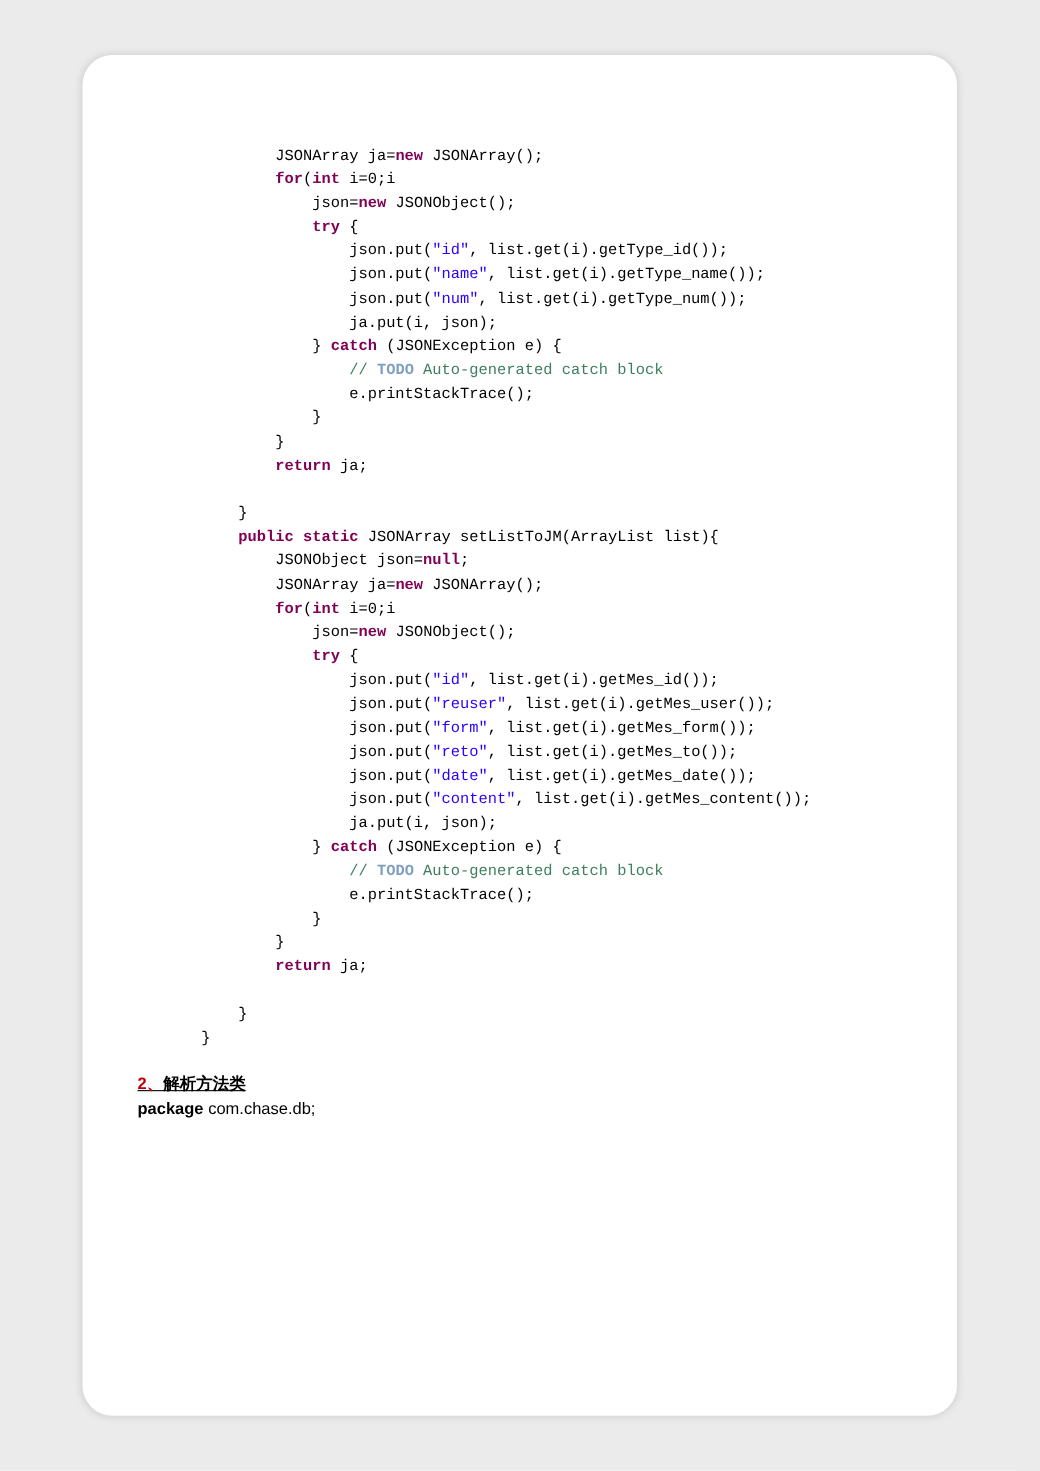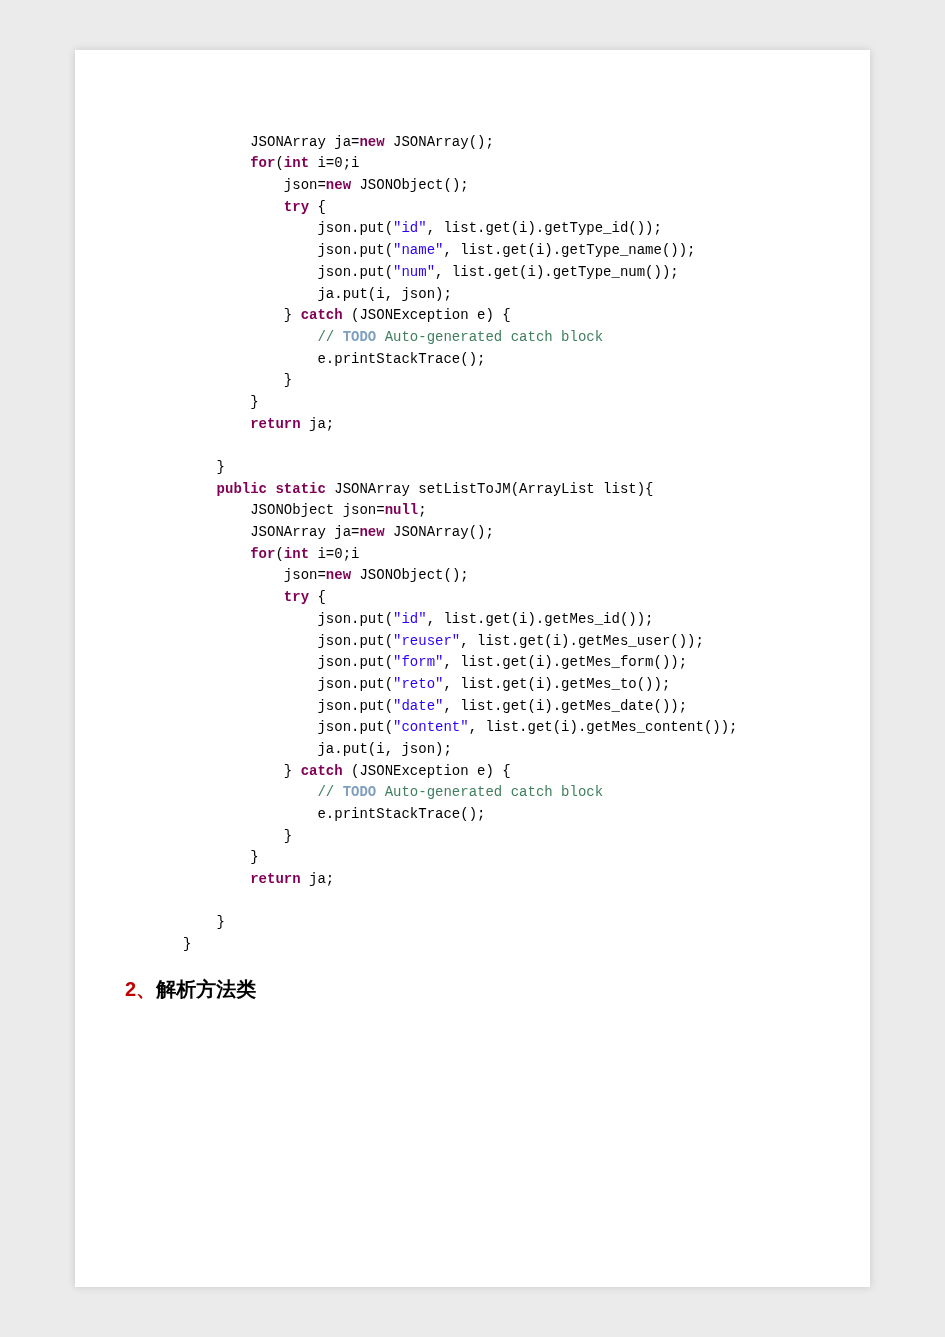--- a/index.html
+++ b/index.html
@@ -9,20 +9,21 @@
     font-family: Arial, "Microsoft YaHei", sans-serif;
   }
   .page {
     background: #ffffff;
     width: 795px;
     min-height: 1237px;
     margin: 50px auto;
     padding: 60px 50px 60px 50px;
     box-sizing: border-box;
     box-shadow: 0 0 8px rgba(0,0,0,0.15);
+    border-radius: 27px;
   }
   .code-block {
     font-family: "Courier New", Courier, monospace;
     font-size: 14px;
     line-height: 1.55;
     white-space: pre;
     color: #000000;
     margin-left: 58px;
   }
   .kw {
@@ -33,24 +34,25 @@
     color: #2a00ff;
   }
   .comment {
     color: #3f7f5f;
   }
   .comment-tag {
     color: #7f9fbf;
     font-weight: bold;
   }
   .heading {
-    font-size: 20px;
+    font-size: 15px;
     font-weight: bold;
     color: #000000;
     margin-top: 20px;
+    text-decoration: underline;
   }
   .heading .num {
     color: #c00000;
   }
   .body-line {
     font-size: 15px;
     color: #000000;
     line-height: 1.8;
   }
   .pkg-kw {
@@ -97,15 +99,16 @@
 <span><span>                </span><span>e.printStackTrace();</span></span>
 <span><span>            </span><span>}</span></span>
 <span><span>        </span><span>}</span></span>
 <span><span>        </span><span class="kw">return</span><span> ja;</span></span>
 <span> </span>
 <span>    <span>}</span></span>
 <span><span>}</span></span>
 </div>
 
 <div class="heading"><span class="num">2、</span><span>解析方法类</span></div>
+<div class="body-line"><span class="pkg-kw">package</span><span>  com.chase.db;</span></div>
 <div class="body-line">&nbsp;</div>
 
 </div>
 
 </body></html>

